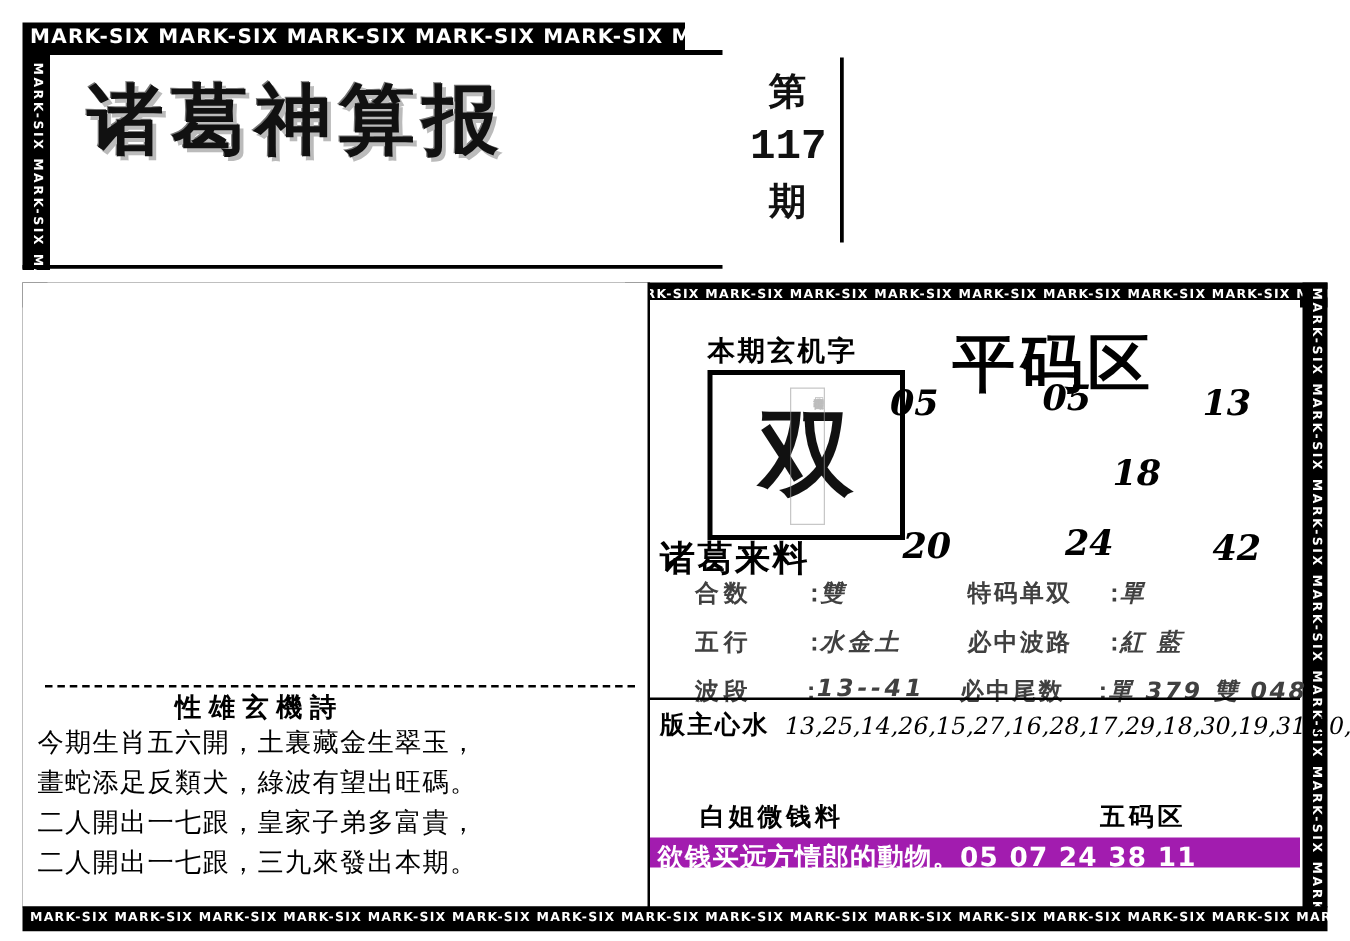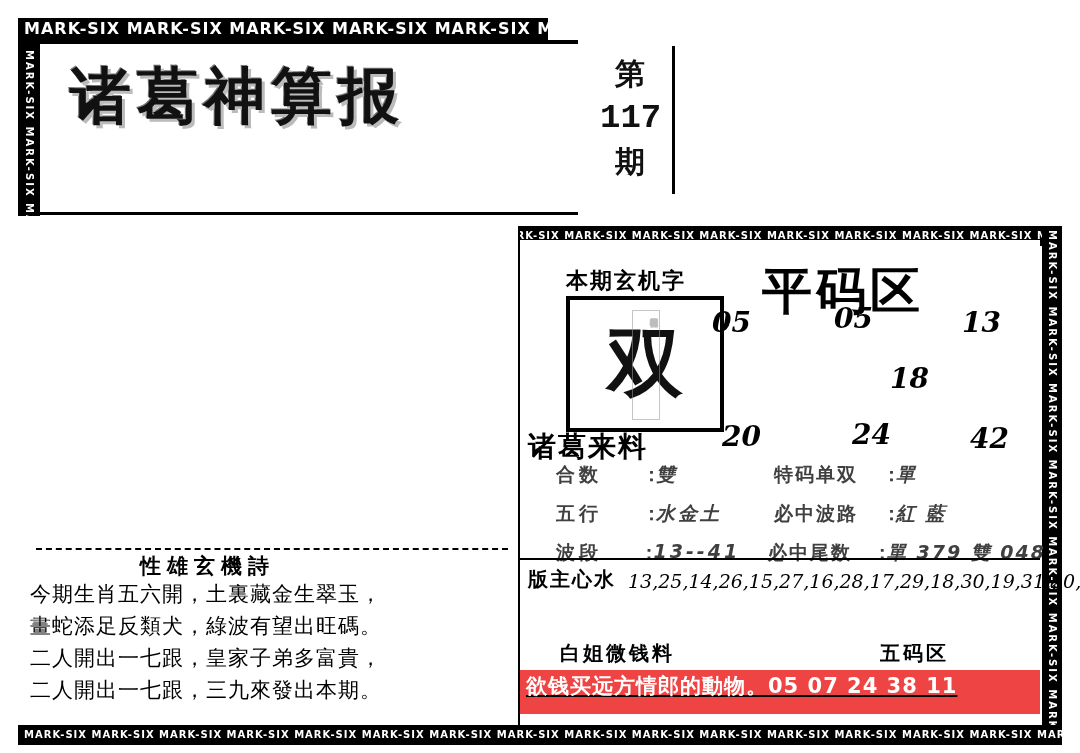--- a/index.html
+++ b/index.html
@@ -144,21 +144,21 @@
     font-family:"DejaVu Serif","Liberation Serif",serif;
     font-style:italic;font-size:19px;line-height:31px;color:#000;letter-spacing:0px;
   }
   .baijie{
     position:absolute;left:560px;top:640px;font-size:20px;font-weight:bold;letter-spacing:3px;text-align:center;
   }
   .wuma{
     position:absolute;left:880px;top:640px;font-size:20px;font-weight:bold;letter-spacing:3px;
   }
   .bottomstrip{
-    position:absolute;left:520px;top:670px;width:520px;height:44px;background:#ef4444;text-decoration:underline;
+    position:absolute;left:520px;top:670px;width:520px;height:24px;background:#a21caf;
   }
   .bottomstrip .txt{
     color:#fff;font-size:21px;font-weight:bold;line-height:32px;padding-left:6px;
     white-space:nowrap;letter-spacing:1px;
   }
 
   
   .footer-ms{
     position:absolute;left:18px;bottom:8px;width:1044px;height:20px;background:#000;
   }

